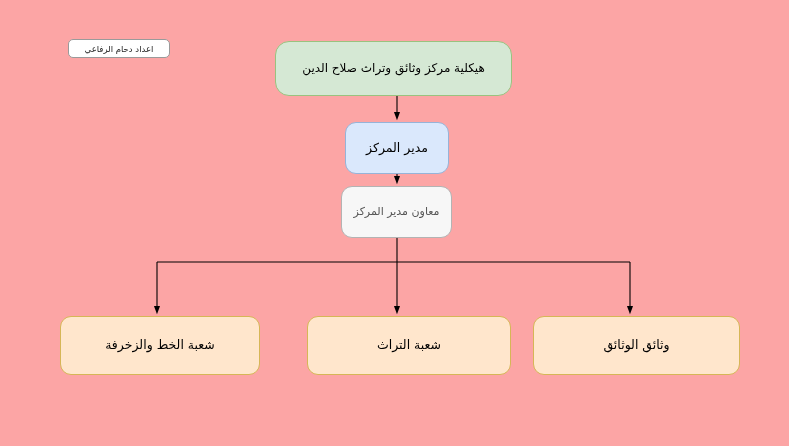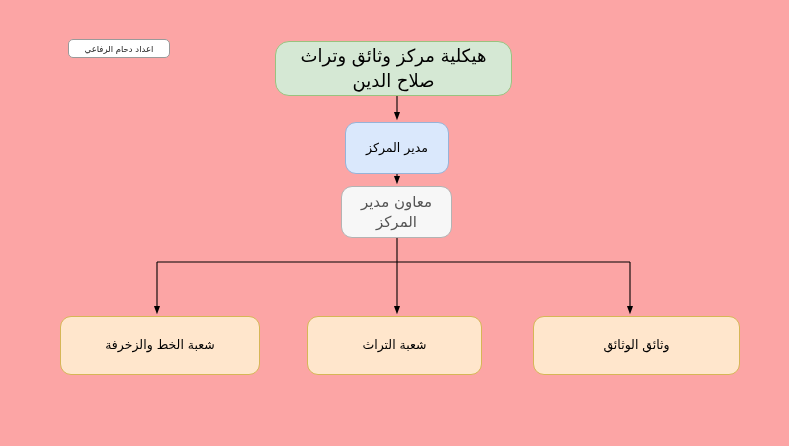--- a/index.html
+++ b/index.html
@@ -33,50 +33,50 @@
     font-size: 12.5px;
   }
   .node-title {
     left: 275px;
     top: 41px;
     width: 237px;
     height: 55px;
     background: #d5e8d4;
     border-color: #9ac27f;
     border-radius: 14px;
-    font-size: 18px;
+    font-size: 12px;
   }
   .node-director {
     left: 345px;
     top: 122px;
     width: 104px;
     height: 52px;
     background: #dae8fc;
     border-color: #96b3d8;
     font-size: 12.5px;
   }
   .node-deputy {
     left: 341px;
     top: 186px;
     width: 111px;
     height: 52px;
     background: #f7f7f7;
     border-color: #b3b3b3;
     color: #555555;
-    font-size: 15px;
+    font-size: 11px;
   }
   .node-unit {
     top: 316px;
     height: 59px;
     background: #ffe6cc;
     border-color: #d6b656;
     font-size: 12.5px;
   }
   .unit-0 { left: 60px;  width: 200px; }
-  .unit-1 { left: 307px; width: 175px; }
+  .unit-1 { left: 307px; width: 204px; }
   .unit-2 { left: 533px; width: 207px; }
 
   .note-box {
     position: absolute;
     left: 68px;
     top: 39px;
     width: 102px;
     height: 19px;
     box-sizing: border-box;
     display: flex;

